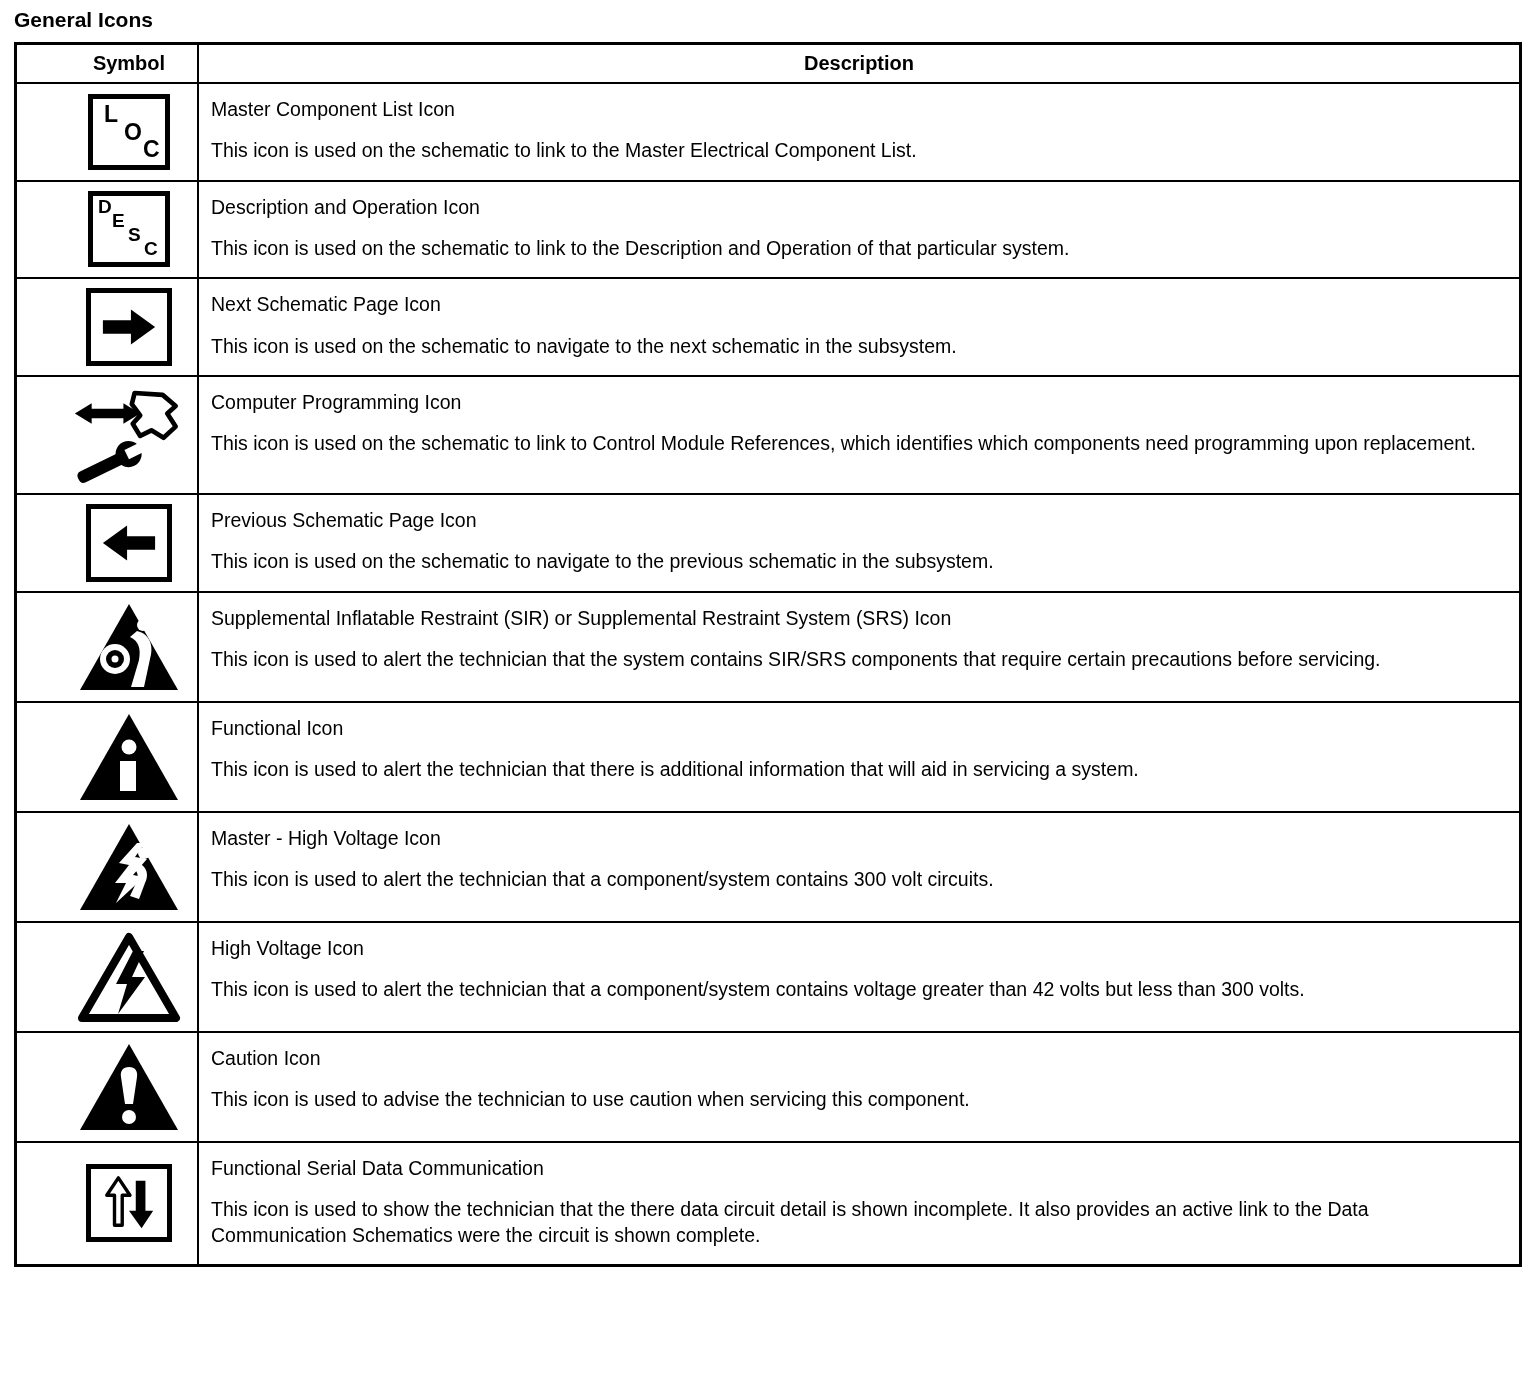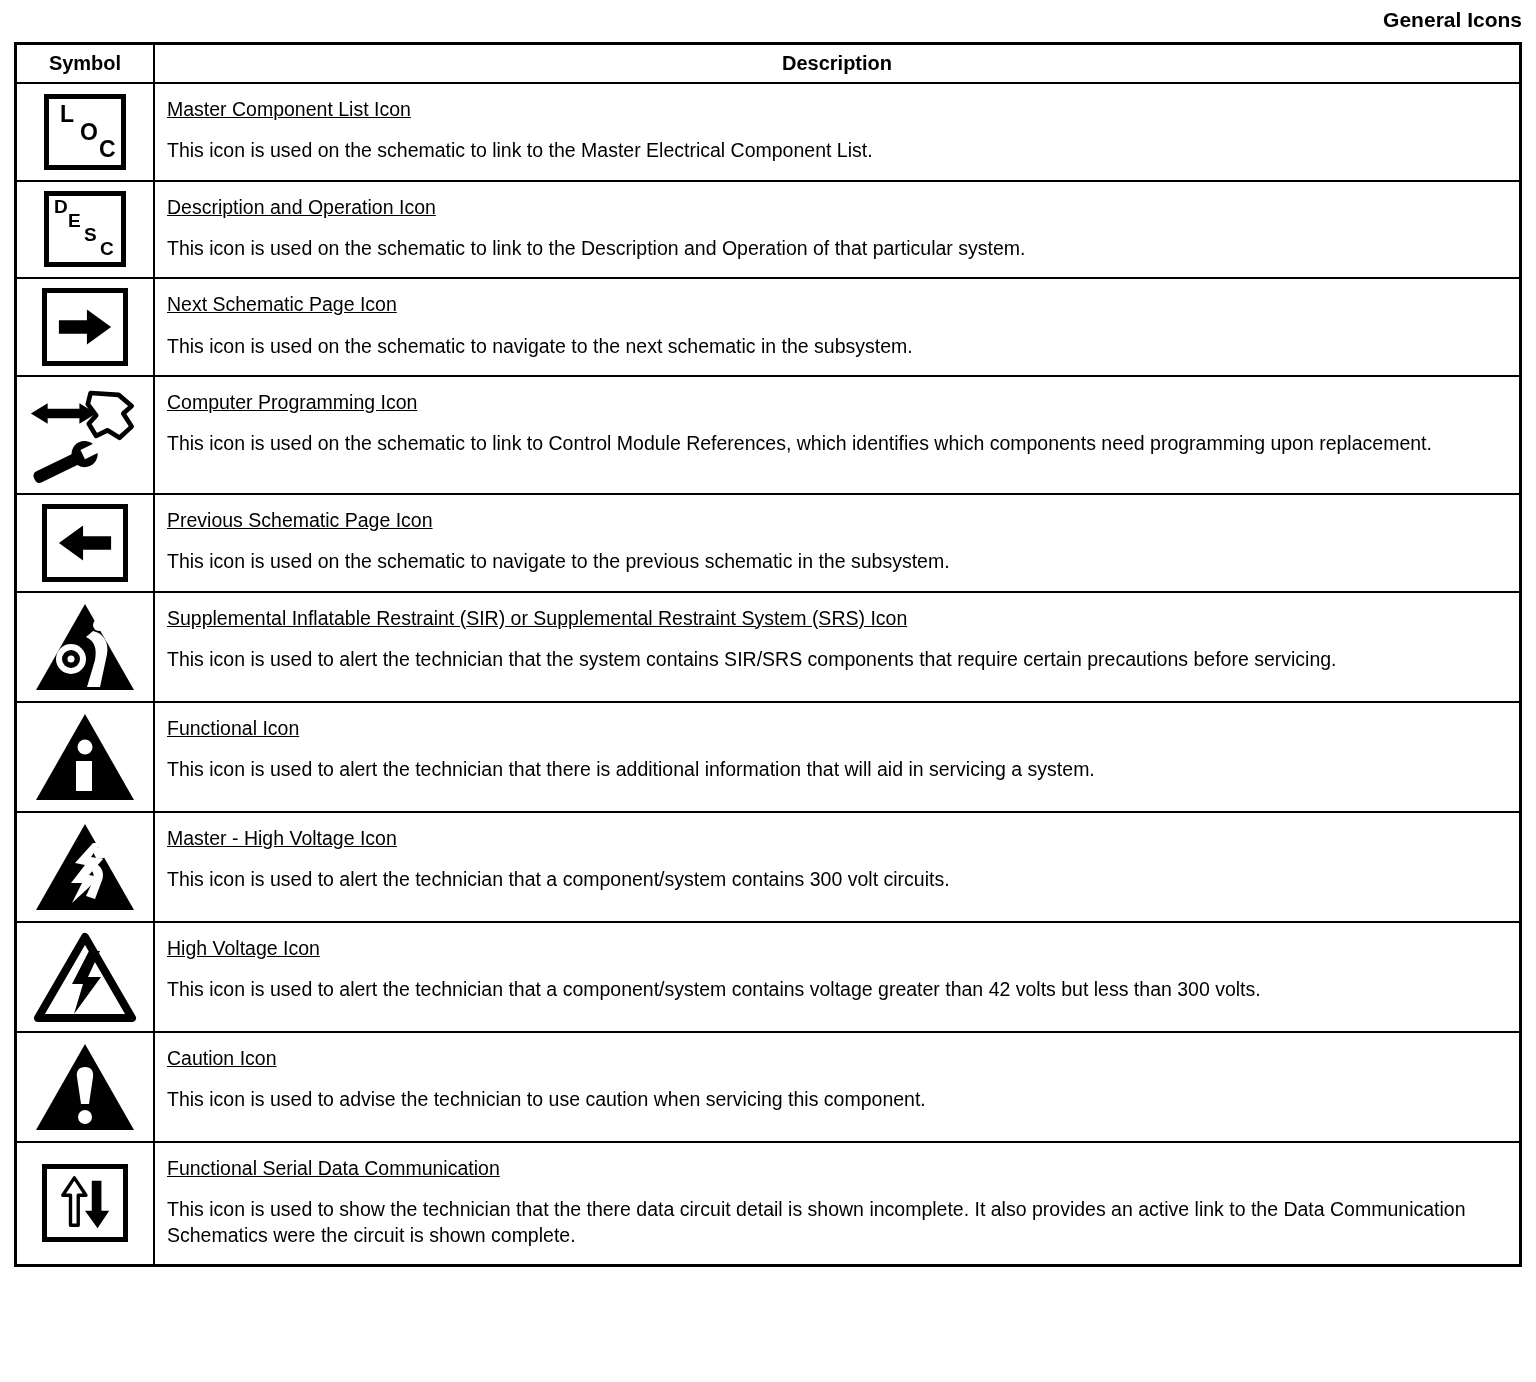--- a/index.html
+++ b/index.html
@@ -9,58 +9,59 @@
     background: #ffffff;
     color: #000000;
     font-family: "Liberation Sans", sans-serif;
   }
   .page {
     width: 1536px;
     min-height: 1382px;
     padding: 4px 14px 16px 14px;
   }
   .page-title {
-    text-align: right;
+    text-align: left;
     font-weight: bold;
     font-size: 21px;
     margin: 4px 0 10px 0;
   }
   .icons-table {
     border: 3px solid #000;
     width: 100%;
   }
   .trow {
     display: flex;
     border-bottom: 2px solid #000;
   }
   .trow:last-child { border-bottom: none; }
   .cell-symbol {
     flex: 0 0 138px;
     border-right: 2px solid #000;
     display: flex;
     align-items: center;
     justify-content: center;
     padding: 8px 4px;
+    margin-left: 44px;
   }
   .cell-desc {
     flex: 1 1 auto;
     padding: 4px 14px 12px 12px;
     font-size: 19.5px;
     line-height: 1.35;
   }
   .header-row .cell-symbol,
   .header-row .cell-desc {
     padding: 5px 4px;
     font-weight: bold;
     font-size: 20px;
     display: flex;
     align-items: center;
     justify-content: center;
   }
-  .row-title { margin: 8px 0 0 0; text-decoration: underline; }
+  .row-title { margin: 8px 0 0 0; }
   .row-text  { margin: 15px 0 4px 0; }
 
   
   .box-letter-icon {
     position: relative;
     width: 82px;
     height: 76px;
     border: 5px solid #000;
     background: #fff;
     font-weight: bold;

